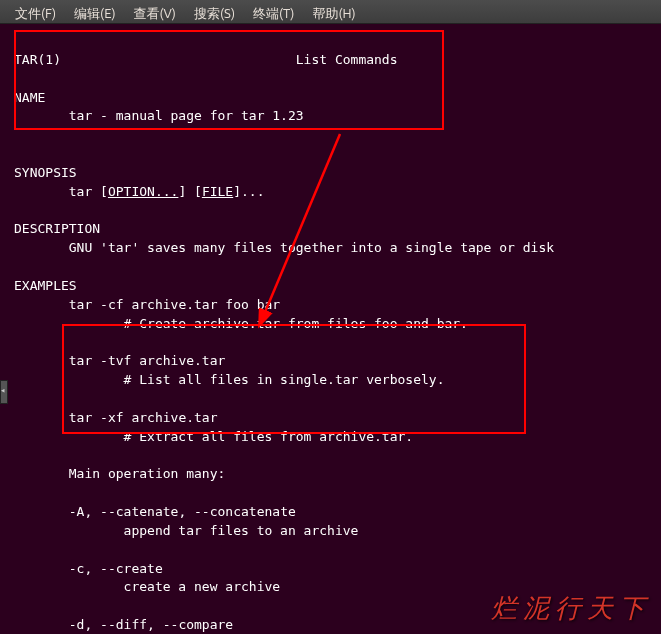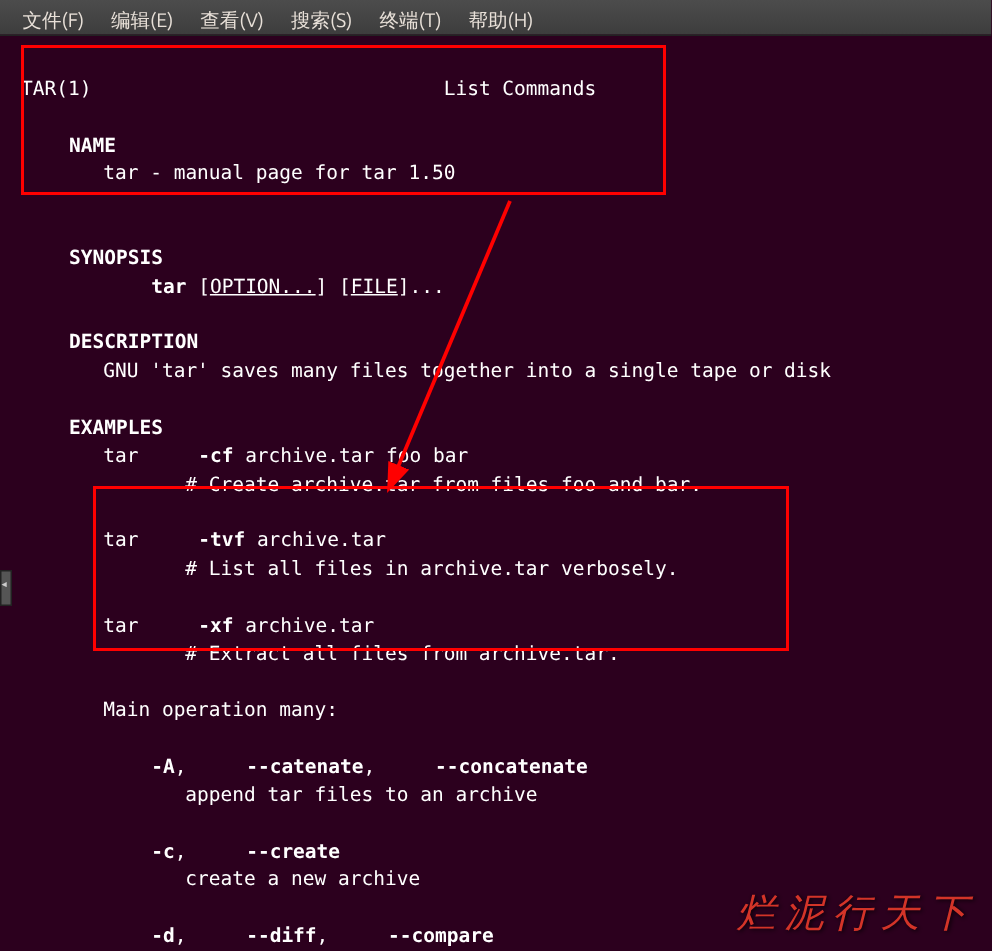--- a/index.html
+++ b/index.html
@@ -30,21 +30,21 @@
     }
     .terminal {
       padding: 8px 14px;
       line-height: 1.45;
       white-space: pre;
       position: relative;
       color: #ffffff;
       height: calc(100% - 24px);
       overflow: hidden;
     }
-    .bold { font-weight: bold; padding-left: 32px; }
+    .bold { font-weight: normal; }
     .underline { text-decoration: underline; }
     .hl-box1 {
       position: absolute;
       border: 2px solid #ff0000;
       left: 14px; top: 6px;
       width: 430px; height: 100px;
       pointer-events: none;
     }
     .hl-box2 {
       position: absolute;
@@ -103,35 +103,35 @@
   <span>查看(V)</span>
   <span>搜索(S)</span>
   <span>终端(T)</span>
   <span>帮助(H)</span>
 </div>
 
 <div class="terminal">
 <span>TAR(1)</span>                              <span>List Commands</span>
 
 <span class="bold">NAME</span>
-       <span>tar - manual page for tar 1.50</span>
+       <span>tar - manual page for tar 1.23</span>
 
 
 <span class="bold">SYNOPSIS</span>
        <span class="bold">tar</span> [<span class="underline">OPTION...</span>] [<span class="underline">FILE</span>]<span>...</span>
 
 <span class="bold">DESCRIPTION</span>
        <span>GNU 'tar' saves many files together into a single tape or disk</span>
 
 <span class="bold">EXAMPLES</span>
        <span>tar</span> <span class="bold">-cf</span> <span>archive.tar foo bar</span>
               <span># Create archive.tar from files foo and bar.</span>
 
        <span>tar</span> <span class="bold">-tvf</span> <span>archive.tar</span>
-              <span># List all files in archive.tar verbosely.</span>
+              <span># List all files in single.tar verbosely.</span>
 
        <span>tar</span> <span class="bold">-xf</span> <span>archive.tar</span>
               <span># Extract all files from archive.tar.</span>
 
        <span>Main operation many:</span>
 
        <span class="bold">-A</span>, <span class="bold">--catenate</span>, <span class="bold">--concatenate</span>
               <span>append tar files to an archive</span>
 
        <span class="bold">-c</span>, <span class="bold">--create</span>

